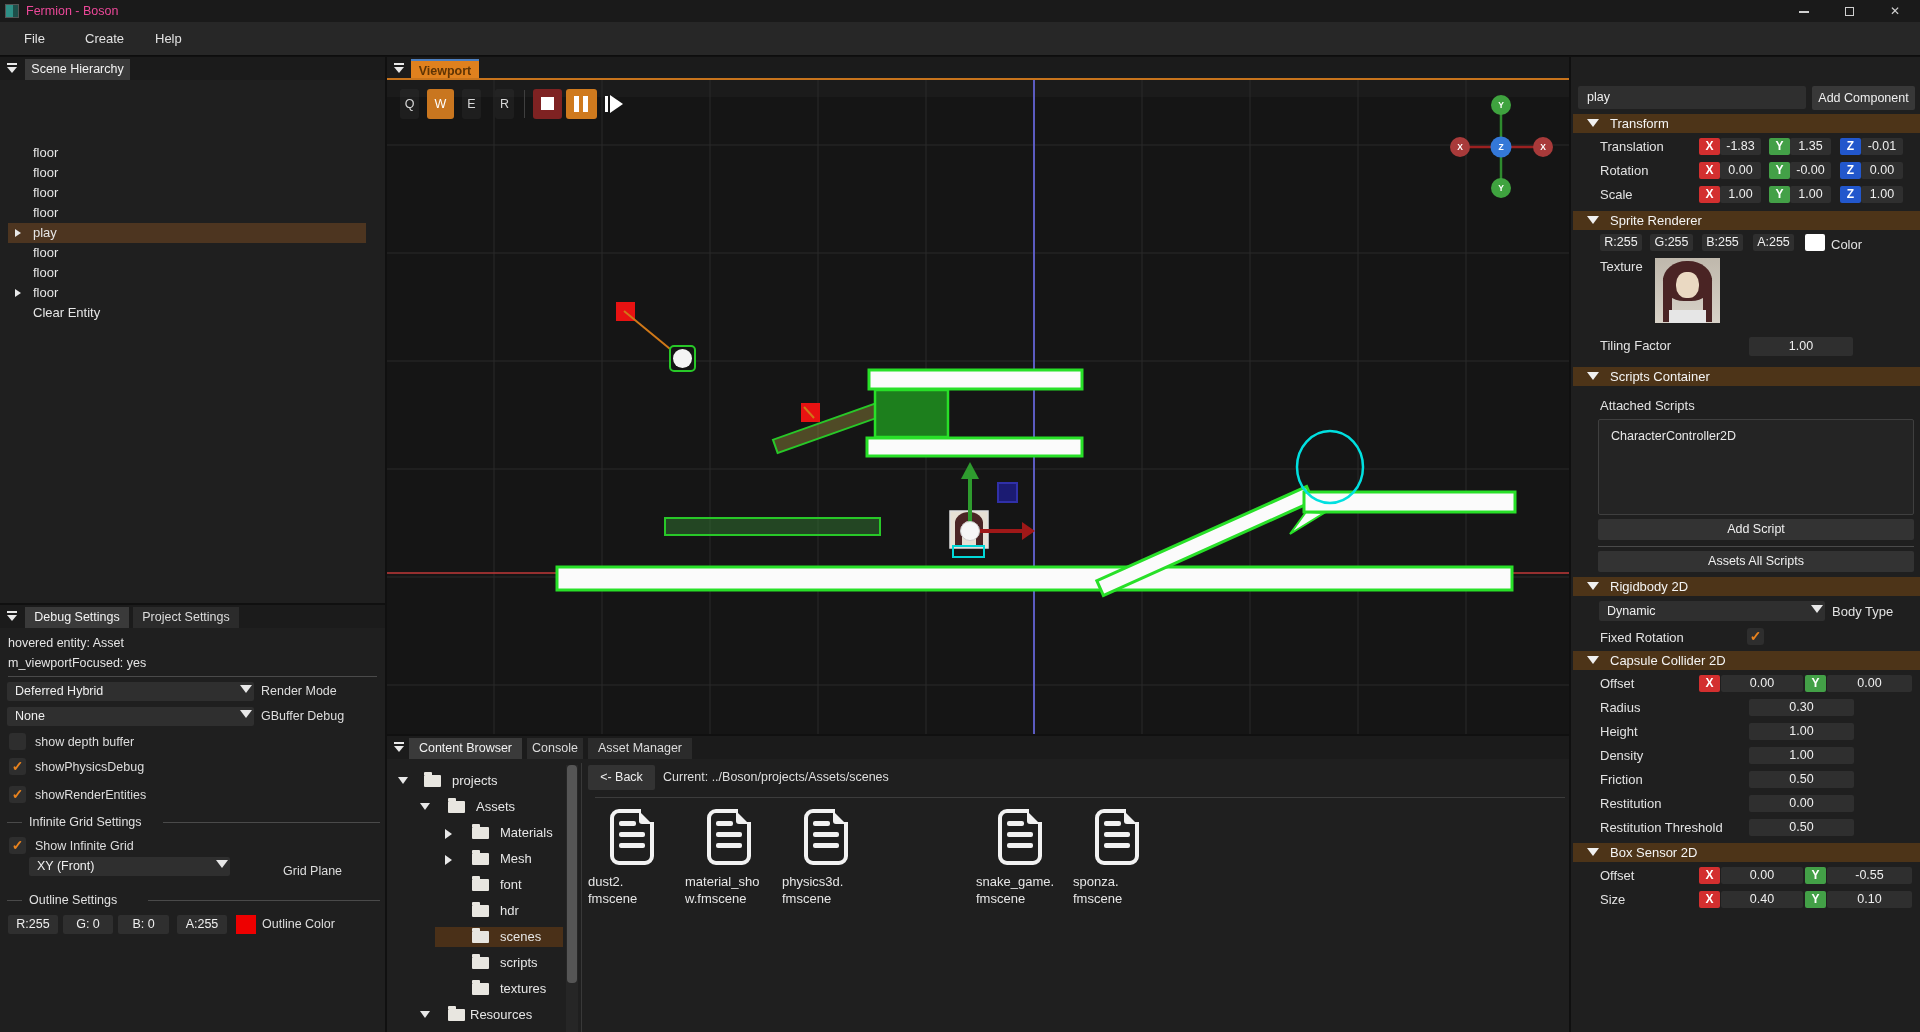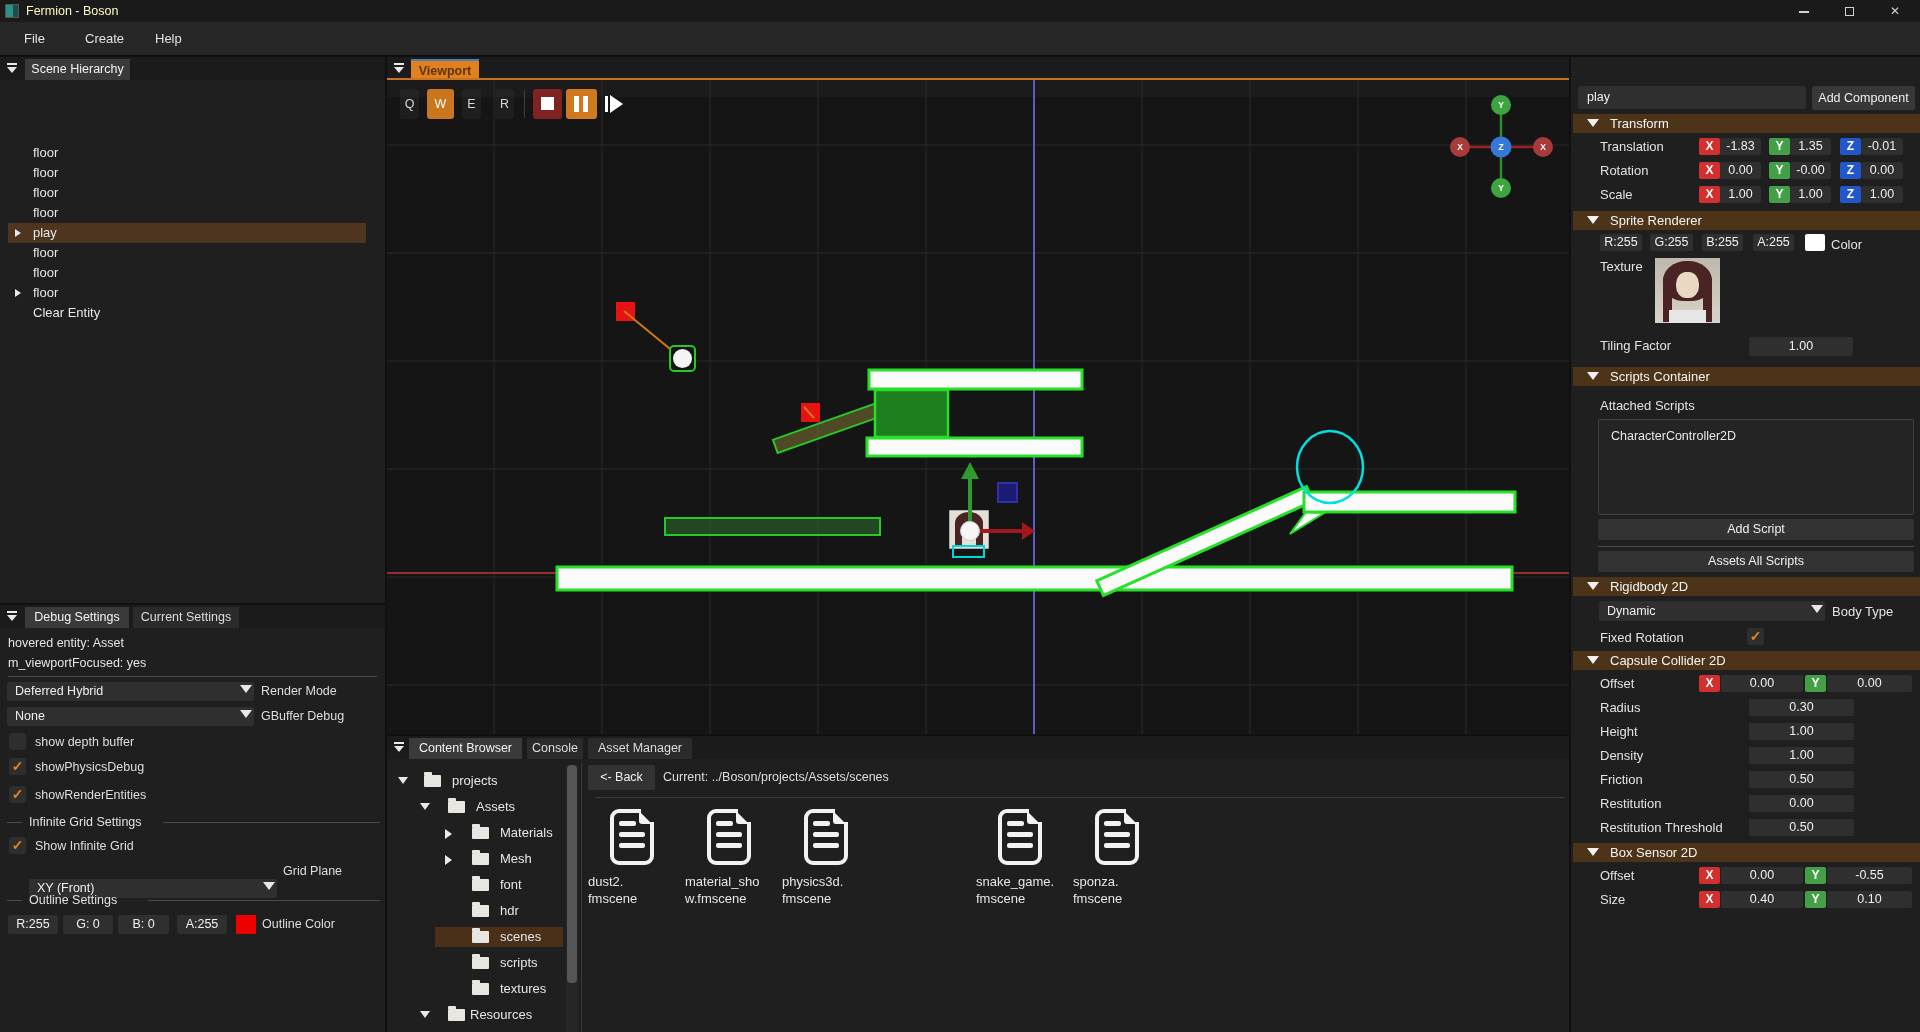--- a/index.html
+++ b/index.html
@@ -5,21 +5,21 @@
   * { margin:0; padding:0; box-sizing:border-box; }
   html,body { width:1920px; height:1032px; background:#101010; overflow:hidden;
               font-family:"Liberation Sans", sans-serif; color:#e6e6e6; }
   .abs { position:absolute; }
 
   
   #titlebar { left:0; top:0; width:1920px; height:22px; background:#1a1a1a; }
   #app-icon { left:5px; top:4px; width:14px; height:14px;
               background:linear-gradient(90deg,#2e8f86 0 55%,#1d4f4a 55% 100%);
               border:1px solid #555; }
-  #title-text { left:26px; top:4px; font-size:12.5px; color:#fef9c3; }
+  #title-text { left:26px; top:4px; font-size:12.5px; color:#ec4899; }
   .wctl { top:4px; width:14px; height:14px; color:#d0d0d0; font-size:12px;
           text-align:center; line-height:14px; }
   #btn-min .bar { position:absolute; left:2px; top:7px; width:10px; height:2px; background:#d0d0d0; }
   #btn-max .box { position:absolute; left:3px; top:3px; width:9px; height:9px; border:1.5px solid #d0d0d0; }
   #menubar { left:0; top:22px; width:1920px; height:34px; background:#272727; border-bottom:1px solid #0d0d0d; }
   .menu-item { top:9px; font-size:13px; color:#e2e2e2; }
 
   
   .panel { background:#1f1f1f; }
   .tabstrip { position:absolute; left:0; top:0; right:0; height:23px; background:#1b1b1b; }
@@ -186,21 +186,21 @@
     </div>
 </div>
 
 <div id="debug" class="abs panel">
   <div class="tabstrip">
     <span class="collapse-icon">
         <span class="bar"></span>
         <span class="tri"></span>
       </span>
     <span class="tab active" style="left:25px;width:104px">Debug Settings</span>
-    <span class="tab" style="left:133px;width:106px">Current Settings</span>
+    <span class="tab" style="left:133px;width:106px">Project Settings</span>
   </div>
   <div class="dbg-line" style="top:31px">hovered entity: Asset</div>
   <div class="dbg-line" style="top:51px">m_viewportFocused: yes</div>
   <div class="sep" style="left:8px;right:8px;top:71px"></div>
 
   <div class="dd" style="left:7px;top:77px;width:247px">
     <span>Deferred Hybrid</span><span class="caret"></span>
   </div>
   <span class="sec-label" style="left:261px;top:79px">Render Mode</span>
 
@@ -216,21 +216,21 @@
   <span class="cb" style="left:9px;top:181px"><span class="check">✓</span></span>
   <span class="sec-label" style="left:35px;top:183px">showRenderEntities</span>
 
   <div class="sep" style="left:7px;width:15px;top:217px"></div>
   <span class="sep-text" style="left:29px;top:210px">Infinite Grid Settings</span>
   <div class="sep" style="left:163px;right:5px;top:217px"></div>
 
   <span class="cb" style="left:9px;top:232px"><span class="check">✓</span></span>
   <span class="sec-label" style="left:35px;top:234px">Show Infinite Grid</span>
 
-  <div class="dd" style="left:29px;top:274px;width:248px">
+  <div class="dd" style="left:29px;top:252px;width:201px">
     <span>XY (Front)</span><span class="caret"></span>
   </div>
   <span class="sec-label" style="left:283px;top:259px">Grid Plane</span>
 
   <div class="sep" style="left:7px;width:15px;top:295px"></div>
   <span class="sep-text" style="left:29px;top:288px">Outline Settings</span>
   <div class="sep" style="left:148px;right:5px;top:295px"></div>
 
   <span class="vbox" style="left:8px;top:310px;width:50px;height:19px;line-height:19px">R:255</span>
   <span class="vbox" style="left:63px;top:310px;width:50px;height:19px;line-height:19px">G: 0</span>

